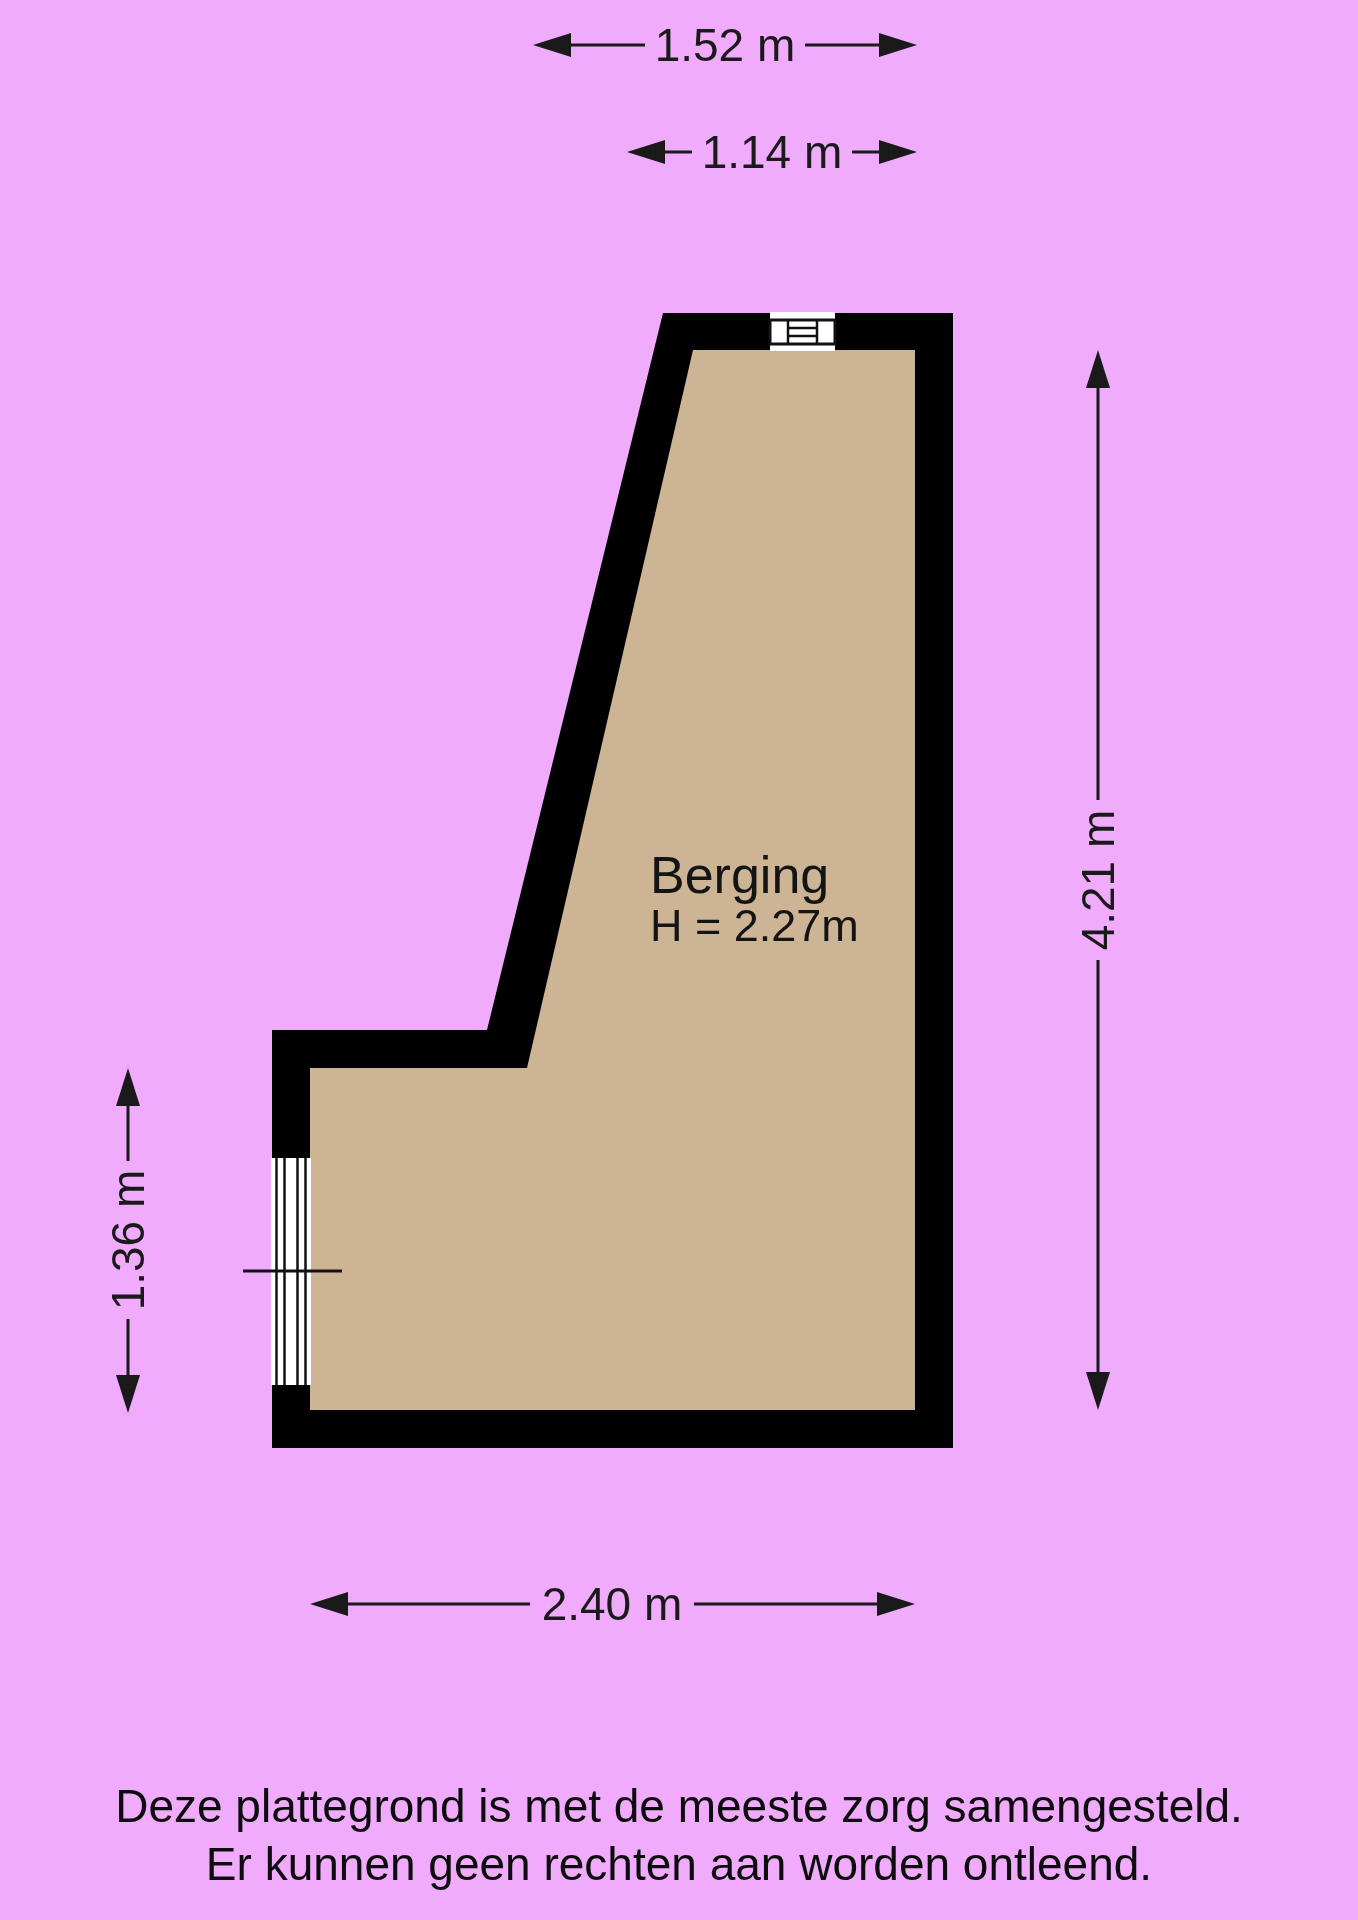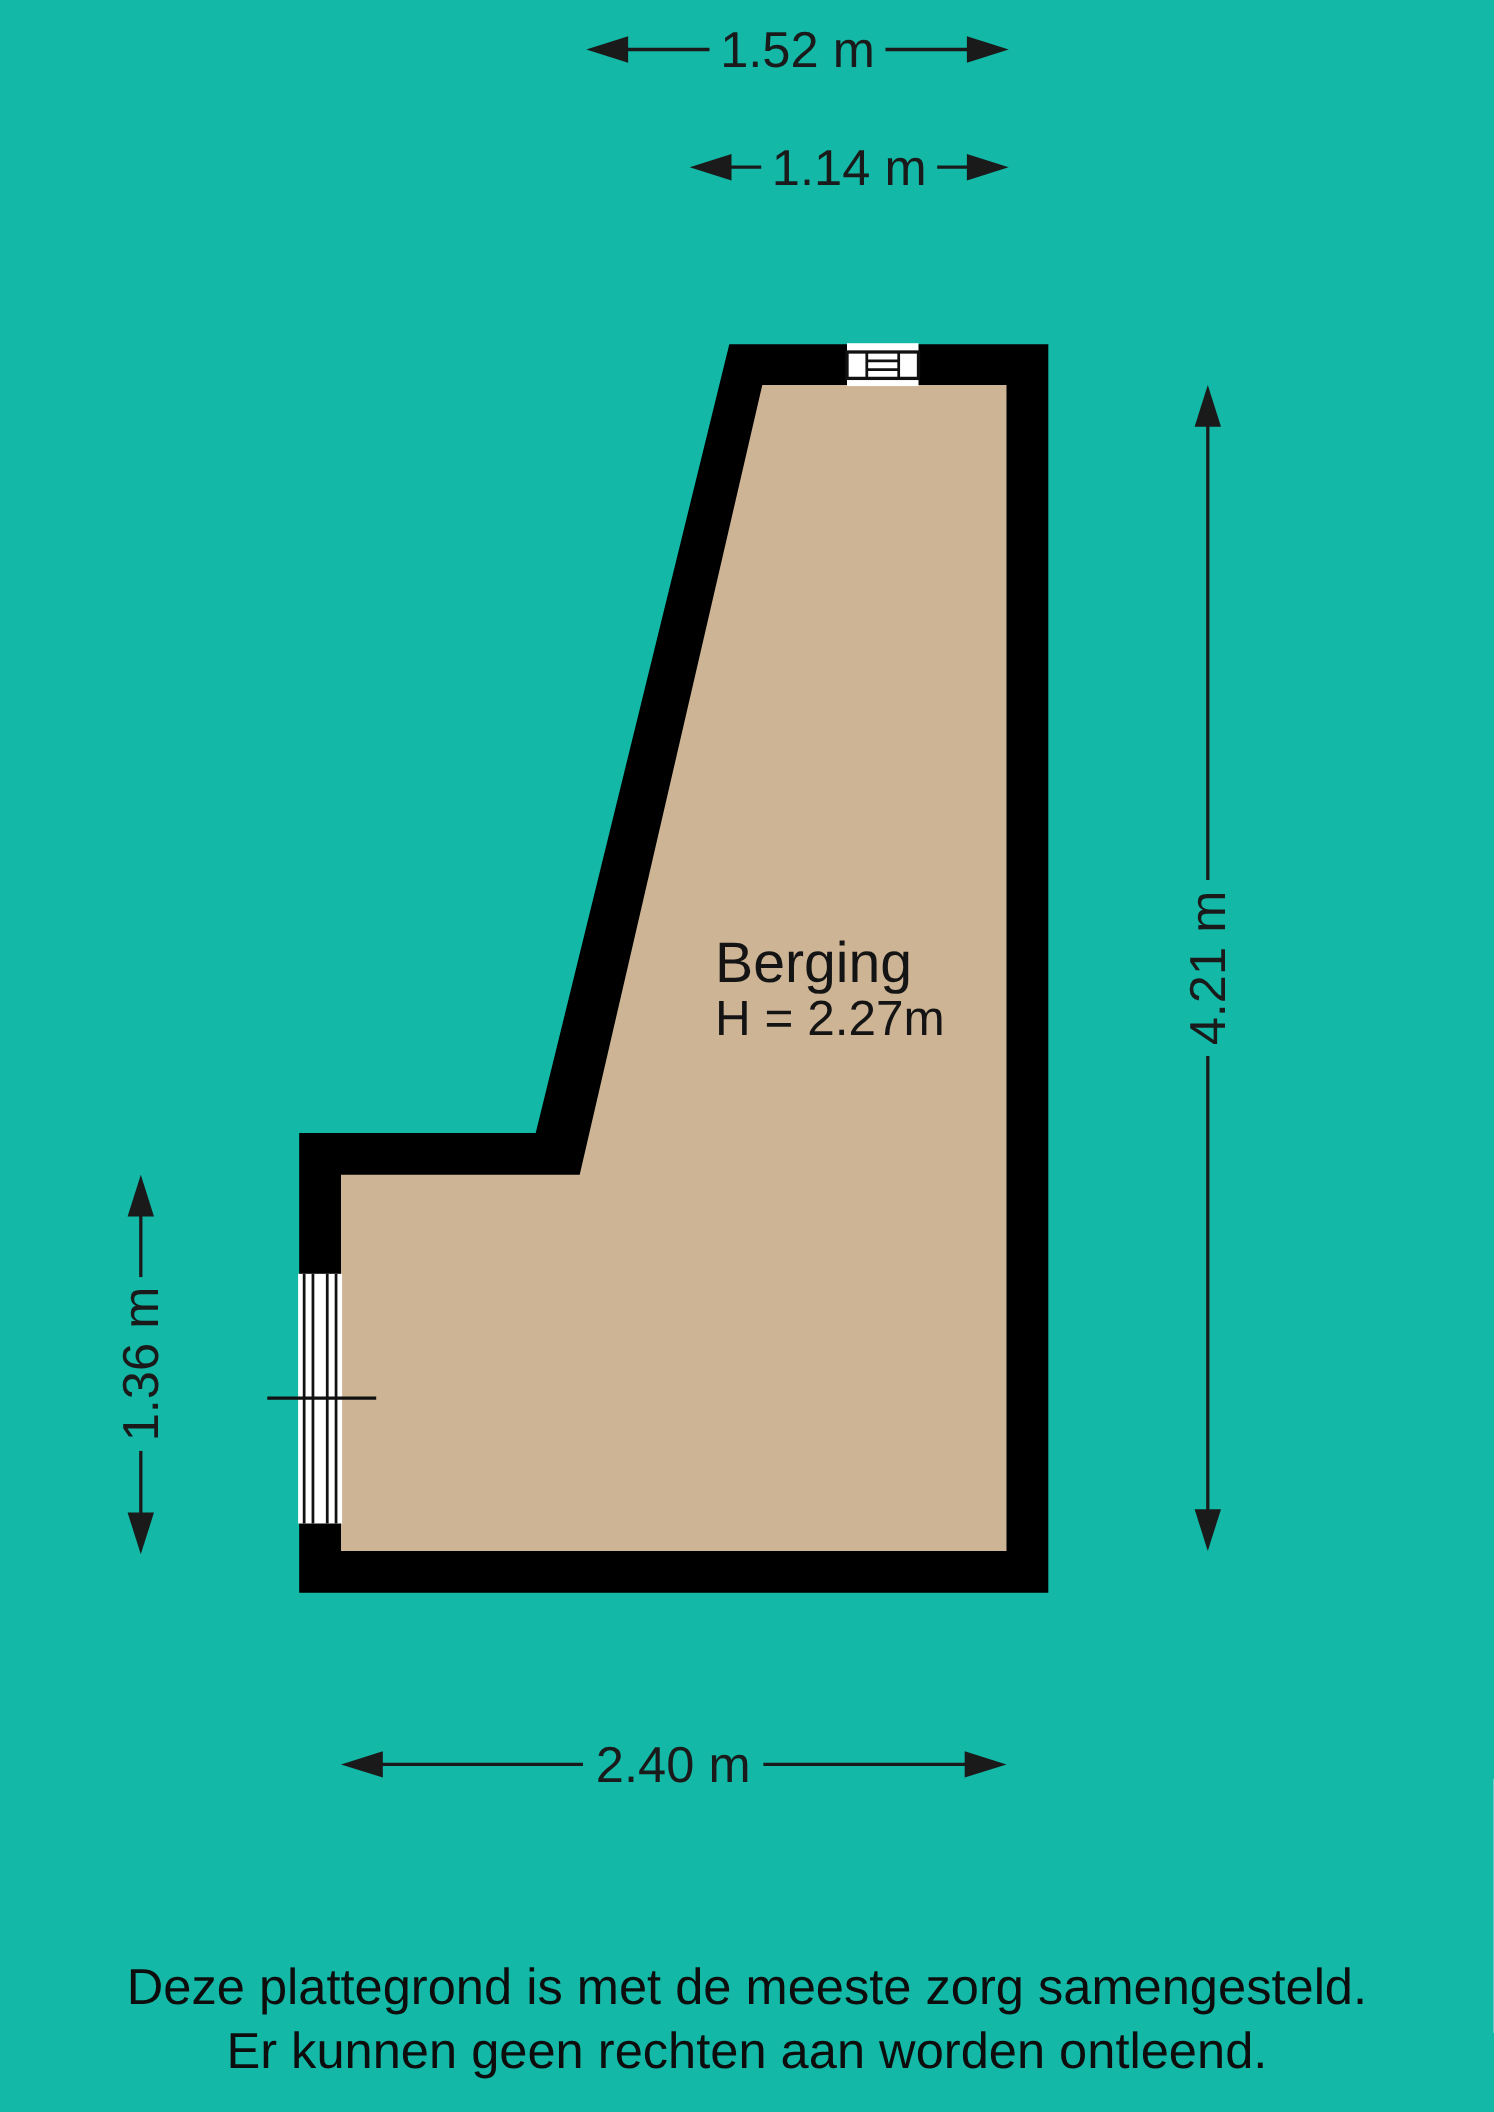--- a/index.html
+++ b/index.html
@@ -8,21 +8,21 @@
     background: #ffffff;
     width: 1358px;
     height: 1920px;
     overflow: hidden;
     font-family: "Liberation Sans", sans-serif;
   }
   .page {
     position: relative;
     width: 1358px;
     height: 1920px;
-    background: #14b8a6;
+    background: #f0abfc;
   }
   svg { display: block; }
   .wall { fill: #000000; }
   .floor { fill: #CCB495; }
   .win-bg { fill: #ffffff; }
   .win-line { stroke: #111111; stroke-width: 2.5; fill: none; }
   .win-frame { fill: #ffffff; stroke: #111111; stroke-width: 3; }
   .dim-line { stroke: #1a1a1a; stroke-width: 3; fill: none; }
   .dim-head { fill: #1a1a1a; stroke: none; }
   .dim-text {

